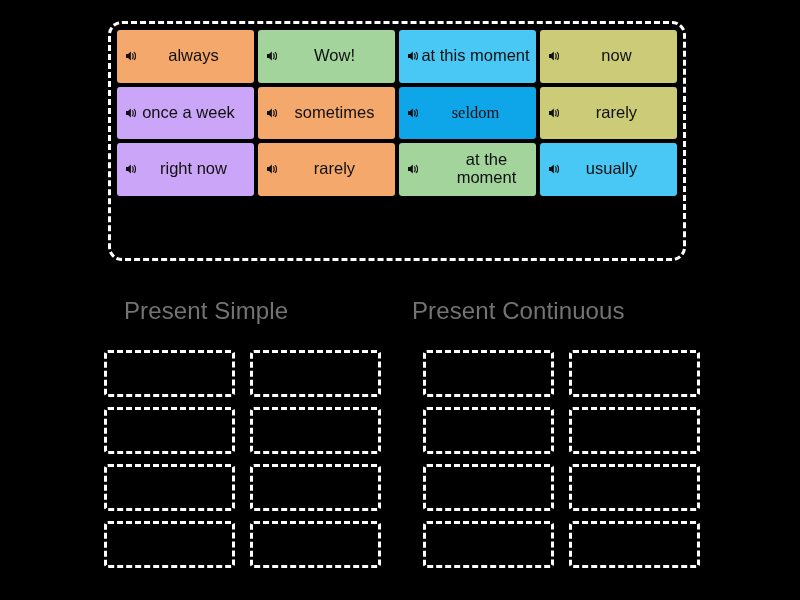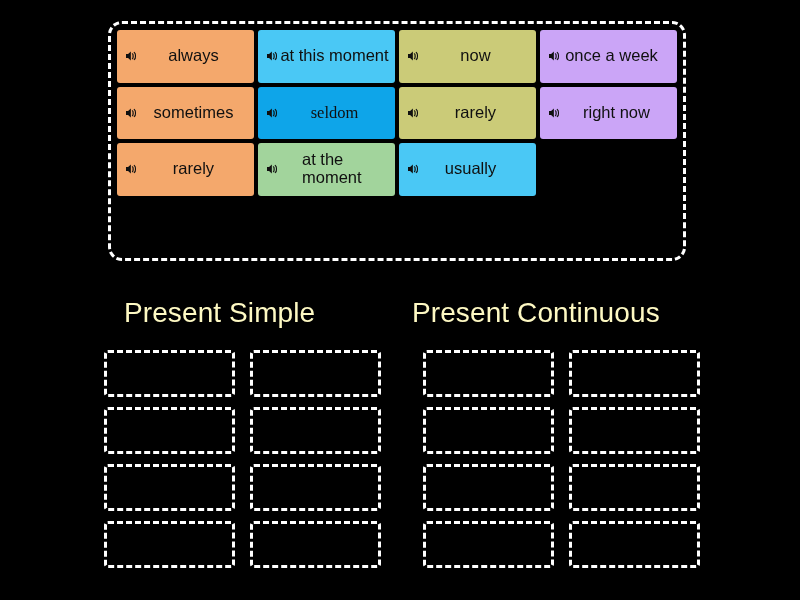--- a/index.html
+++ b/index.html
@@ -40,21 +40,21 @@
 
   .tile {
     position: relative;
     display: flex;
     align-items: center;
     justify-content: center;
     border-radius: 3px;
     color: #101010;
     font-size: 16.5px;
     line-height: 1.08;
-    text-align: left;
+    text-align: center;
     padding: 2px 6px 2px 22px;
     cursor: pointer;
     user-select: none;
     overflow: hidden;
   }
 
   .tile.empty {
     background: transparent;
     cursor: default;
   }
@@ -71,22 +71,22 @@
     top: 50%;
     transform: translateY(-50%);
     width: 13px;
     height: 13px;
     display: block;
   }
 
   
   .group-title {
     position: absolute;
-    color: #fef9c3;
-    font-size: 28px;
+    color: #737373;
+    font-size: 24px;
     font-weight: 400;
     white-space: nowrap;
     letter-spacing: 0.1px;
   }
 
   #title-present-simple { left: 124px; top: 297px; }
   #title-present-continuous { left: 412px; top: 297px; }
 
   
   .dropzone-group {
@@ -116,20 +116,28 @@
 <div id="word-bank">
   <div id="tile-grid">
       <div class="tile" style="background: rgb(244, 168, 108);">
         <svg class="spk" viewBox="0 0 16 16" aria-hidden="true">
           <path d="M1.2 5.6h2.6L7.2 2.6v10.8L3.8 10.4H1.2z" fill="#101010"></path>
           <path d="M9.2 5.3c1.1.6 1.1 5.4 0 6" stroke="#101010" stroke-width="1.5" fill="none" stroke-linecap="round"></path>
           <path d="M11.4 3.6c2.1 1.3 2.1 7.5 0 8.8" stroke="#101010" stroke-width="1.4" fill="none" stroke-linecap="round"></path>
         </svg>
         <span class="label">always</span>
       </div>
+      <div class="tile" style="background: rgb(162, 212, 156);">
+        <svg class="spk" viewBox="0 0 16 16" aria-hidden="true">
+          <path d="M1.2 5.6h2.6L7.2 2.6v10.8L3.8 10.4H1.2z" fill="#101010"></path>
+          <path d="M9.2 5.3c1.1.6 1.1 5.4 0 6" stroke="#101010" stroke-width="1.5" fill="none" stroke-linecap="round"></path>
+          <path d="M11.4 3.6c2.1 1.3 2.1 7.5 0 8.8" stroke="#101010" stroke-width="1.4" fill="none" stroke-linecap="round"></path>
+        </svg>
+        <span class="label">Wow!</span>
+      </div>
       <div class="tile" style="background: rgb(74, 200, 245);">
         <svg class="spk" viewBox="0 0 16 16" aria-hidden="true">
           <path d="M1.2 5.6h2.6L7.2 2.6v10.8L3.8 10.4H1.2z" fill="#101010"></path>
           <path d="M9.2 5.3c1.1.6 1.1 5.4 0 6" stroke="#101010" stroke-width="1.5" fill="none" stroke-linecap="round"></path>
           <path d="M11.4 3.6c2.1 1.3 2.1 7.5 0 8.8" stroke="#101010" stroke-width="1.4" fill="none" stroke-linecap="round"></path>
         </svg>
         <span class="label">at this moment</span>
       </div>
       <div class="tile" style="background: rgb(203, 203, 120);">
         <svg class="spk" viewBox="0 0 16 16" aria-hidden="true">

